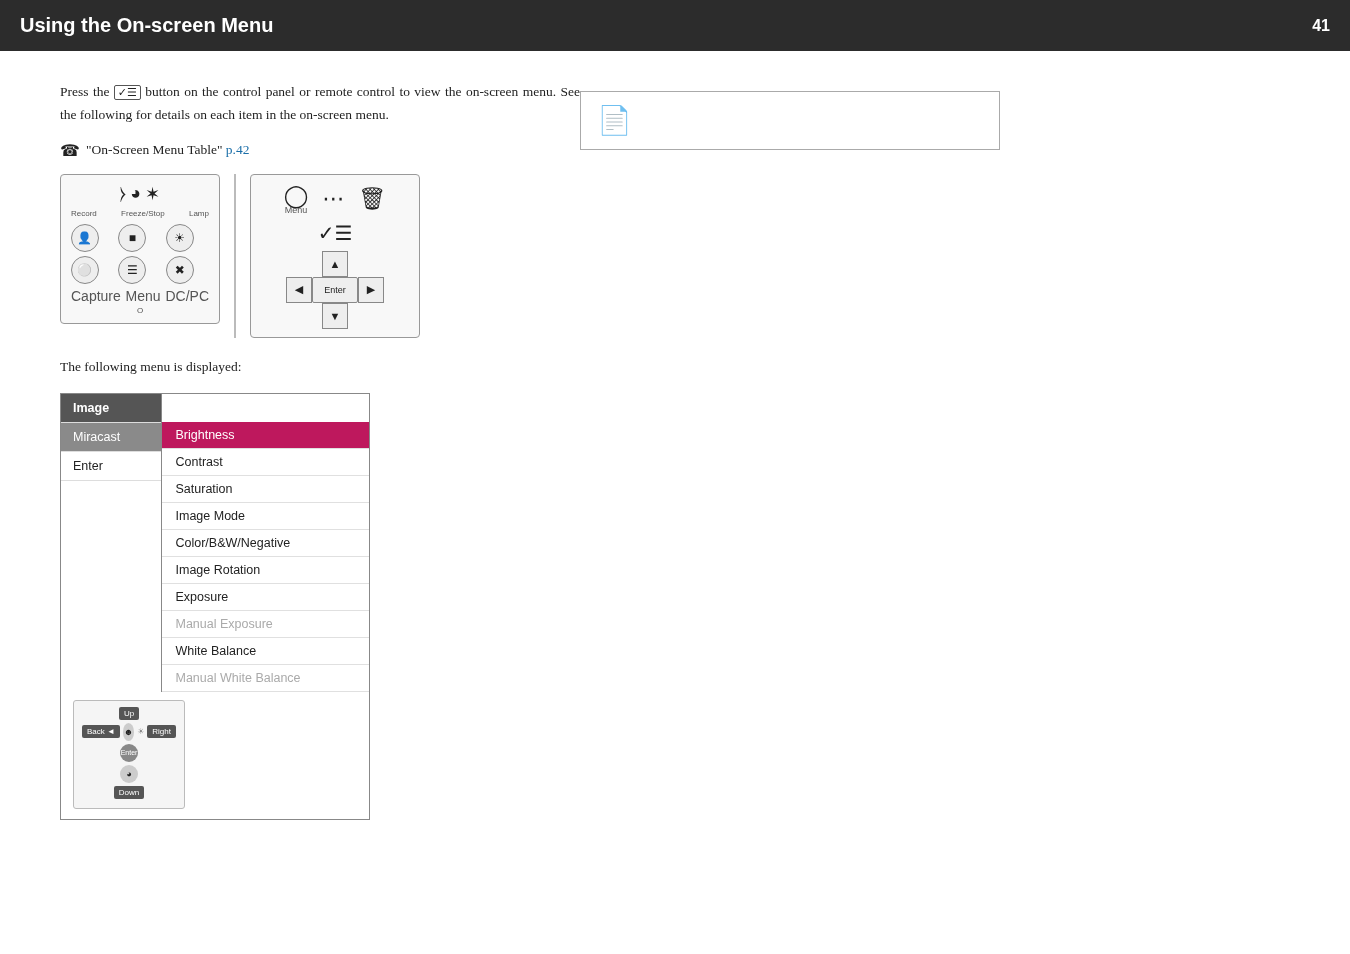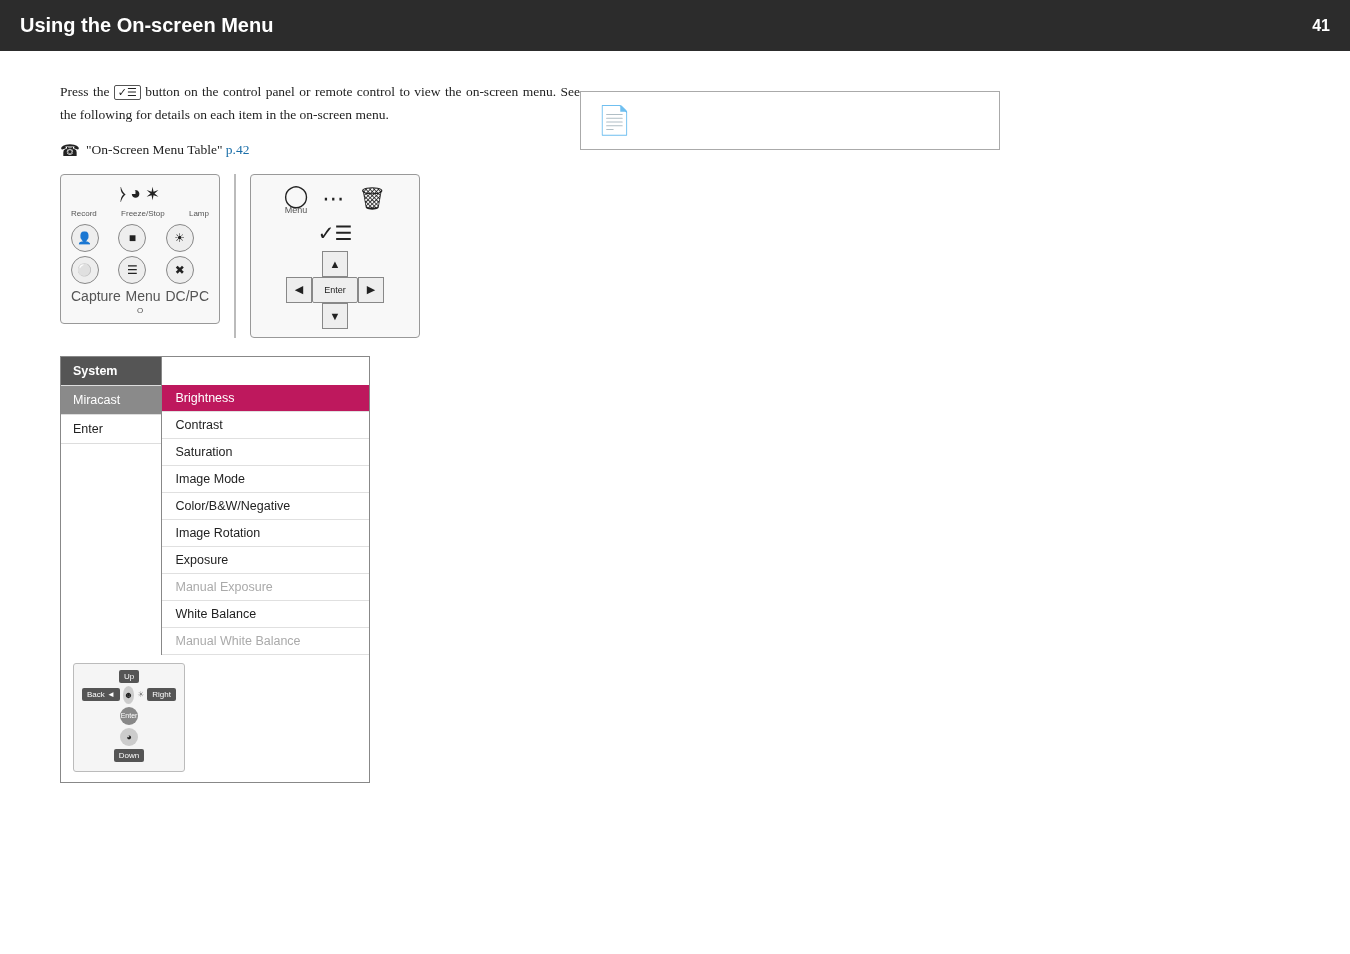--- a/index.html
+++ b/index.html
@@ -407,28 +407,29 @@
             <div class="nav-btn">▶</div>
           </div>
           <div class="remote-nav-row">
             <div class="nav-btn">▼</div>
           </div>
         </div>
       </div>
 
     </div>
 
+    <p class="body-text">The following menu is displayed:</p>
 
     <div class="menu-table-container">
       <table class="menu-table">
         <tbody>
           <tr>
             <td class="col-left">
               <div class="menu-left-items">
-                <div class="menu-left-item active">System</div>
+                <div class="menu-left-item active">Image</div>
                 <div class="menu-left-item miracast">Miracast</div>
                 <div class="menu-left-item">Enter</div>
               </div>
             </td>
             <td class="col-right">
               <div class="menu-right-items">
                 <div class="menu-right-item active">Brightness</div>
                 <div class="menu-right-item">Contrast</div>
                 <div class="menu-right-item">Saturation</div>
                 <div class="menu-right-item">Image Mode</div>

